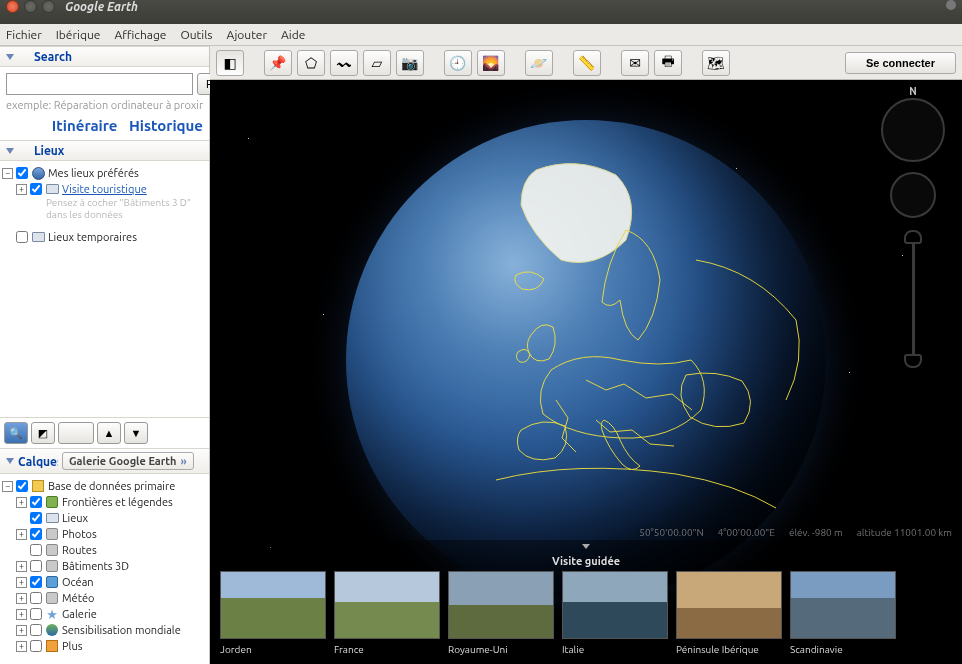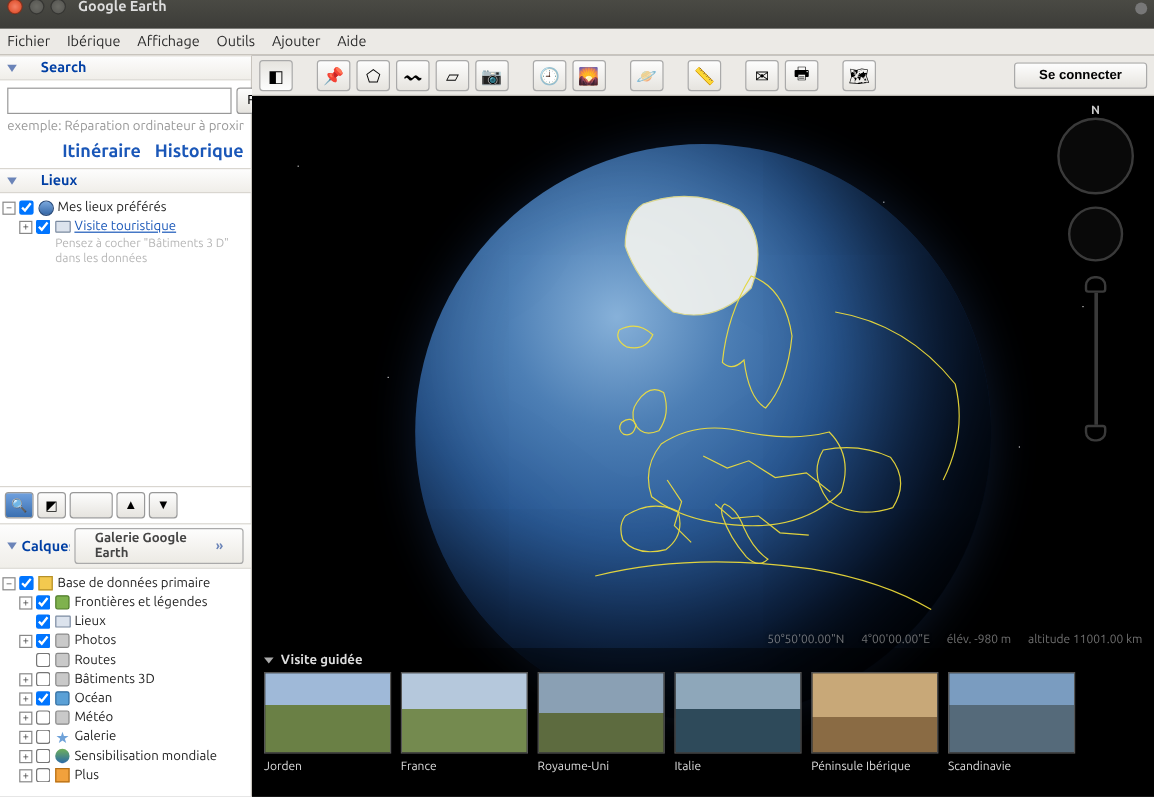--- a/index.html
+++ b/index.html
@@ -1,19 +1,19 @@
 <!DOCTYPE html>
 <html><head>
 <meta charset="utf-8">
 <style>
 * { box-sizing: border-box; margin: 0; padding: 0; }
 body { font-family: "Ubuntu", "Segoe UI", sans-serif; font-size: 11px; width: 962px; height: 664px; overflow: hidden; background: #f0f0f0; }
 
 
-.titlebar { background: linear-gradient(#4a4a44, #3c3c38); height: 24px; display: flex; align-items: flex-end; padding: 12px 6px; color: #ddd; }
+.titlebar { background: linear-gradient(#4a4a44, #3c3c38); height: 24px; display: flex; align-items: flex-start; padding: 0 6px; color: #ddd; font-style: italic; }
 .win-btns { display: flex; gap: 5px; margin-right: 10px; }
 .win-btn { width: 13px; height: 13px; border-radius: 50%; border: 1px solid rgba(0,0,0,.4); }
 .close { background: radial-gradient(#f48065,#d9441f); }
 .min, .max { background: radial-gradient(#6b6b65,#53534f); }
 .title { font-weight: bold; font-size: 12px; }
 .titlebar .spacer { flex: 1; }
 .title-dot { width:10px; height:10px; border-radius:50%; background:#777; }
 
 
 .menubar { background: #eceae6; height: 22px; display: flex; align-items: center; padding: 0 6px; border-bottom: 1px solid #c8c4bd; font-size: 12px; color: #2b2b2b; }
@@ -46,21 +46,21 @@
 .link { color: #1a57b8; text-decoration: underline; }
 .hint { color: #b7b7b7; font-size: 10px; padding-left: 44px; line-height: 1.2; }
 
 
 .places-tools { display:flex; gap:3px; padding:4px; border-top:1px solid #d9d6d0; align-items:center; }
 .tool-btn { width:24px; height:22px; background:linear-gradient(#fdfdfd,#e6e4df); border:1px solid #999; border-radius:3px; display:flex; align-items:center; justify-content:center; }
 .tool-btn.wide { width:36px; }
 
 
 .gallery-tab { display:flex; align-items:center; gap:4px; }
-.gallery-tab .tab { background:linear-gradient(#fdfdfd,#eceae4); border:1px solid #aaa; border-radius:3px; padding:2px 16px; font-size:11px; font-weight:bold; color:#444; display:flex; align-items:center; gap:4px; }
+.gallery-tab .tab { background:linear-gradient(#fdfdfd,#eceae4); border:1px solid #aaa; border-radius:3px; padding:2px 6px; font-size:11px; font-weight:bold; color:#444; display:flex; align-items:center; gap:4px; }
 .dbl-chev { color:#6b84b8; font-weight:bold; }
 
 
 .right { flex: 1; display: flex; flex-direction: column; background:#000; position:relative; }
 .toolbar { background:#eceae6; border-bottom:1px solid #bdbab3; height:34px; display:flex; align-items:center; padding:0 6px; gap:5px; }
 .tbtn { width:28px; height:26px; background:linear-gradient(#fdfdfd,#e6e4df); border:1px solid #aaa; border-radius:3px; display:flex; align-items:center; justify-content:center; font-size:14px; }
 .tbtn.active { background:linear-gradient(#e6e4df,#fdfdfd); }
 .tb-sep { width:10px; }
 .signin { margin-left:auto; background:linear-gradient(#fdfdfd,#e6e4df); border:1px solid #aaa; border-radius:3px; padding: 4px 20px; font-weight:bold; font-size:11px; }
 
@@ -76,21 +76,21 @@
 .compass { width:64px; height:64px; border:2px solid #3a3a3a; border-radius:50%; position:relative; margin:0 auto; background:rgba(30,30,30,.3); }
 .compass .n { position:absolute; top:-14px; left:50%; transform:translateX(-50%); color:#ccc; font-size:10px; font-weight:bold; }
 .look { width:46px; height:46px; border:2px solid #3a3a3a; border-radius:50%; margin:10px auto 0; background:rgba(30,30,30,.3); }
 .zoom { width:14px; margin:12px auto 0; display:flex; flex-direction:column; align-items:center; }
 .zoom-cap { width:18px; height:14px; border:2px solid #3a3a3a; border-radius:8px 8px 3px 3px; }
 .zoom-track { width:3px; height:110px; background:#3a3a3a; }
 .zoom-cap.bot { border-radius:3px 3px 8px 8px; }
 
 
 .tour { position:absolute; left:0; right:0; bottom:0; height:124px; background:rgba(0,0,0,.4); }
-.tour-head { color:#ddd; font-size:11px; padding:4px 10px; font-weight:bold; display:flex; align-items:center; gap:6px; }
+.tour-head { color:#ddd; font-size:11px; padding:4px 10px; font-weight:bold; display:flex; align-items:center; gap:6px;flex-direction:column; }
 .tour-head .tri2 { display:inline-block; width:0; height:0; border-left:4px solid transparent; border-right:4px solid transparent; border-top:5px solid #aaa; }
 .thumbs { display:flex; gap:8px; padding:0 10px; overflow:hidden; }
 .thumb { width:106px; flex:none; }
 .thumb-img { width:106px; height:68px; border:1px solid #555; background:#334; }
 .thumb-label { color:#ddd; font-size:10px; padding-top:5px; white-space:nowrap; overflow:hidden; }
 
 
 .status { position:absolute; left:10px; right:10px; bottom:126px; color:#b9b9b9; font-size:10px; display:flex; justify-content:flex-end; gap:14px; text-shadow:0 0 3px #000; pointer-events:none; opacity:.6; }
 
 
@@ -172,20 +172,28 @@
       <div class="tree-row" style="padding-left:14px;">
         <span class="expander">+</span>
         <input class="chk" type="checkbox" checked="" style="">
         <span class="ticon">
             <span class="ic-folder"></span>
           </span>
         <span class="link">Visite touristique</span>
       </div>
       <div class="hint">Pensez à cocher "Bâtiments 3 D" dans les données</div>
       <div style="height:8px"></div>
+      <div class="tree-row">
+        <span class="expander blank"></span>
+        <input class="chk" type="checkbox" style="">
+        <span class="ticon">
+            <span class="ic-folder"></span>
+          </span>
+        <span>Lieux temporaires</span>
+      </div>
     </div>
 
     <div class="places-tools">
       <div class="tool-btn" style="background:linear-gradient(#6fa0de,#3a6fb0);color:#fff;">🔍</div>
       <div class="tool-btn">◩</div>
       <div class="tool-btn wide"></div>
       <div class="tool-btn">▲</div>
       <div class="tool-btn">▼</div>
     </div>
 

